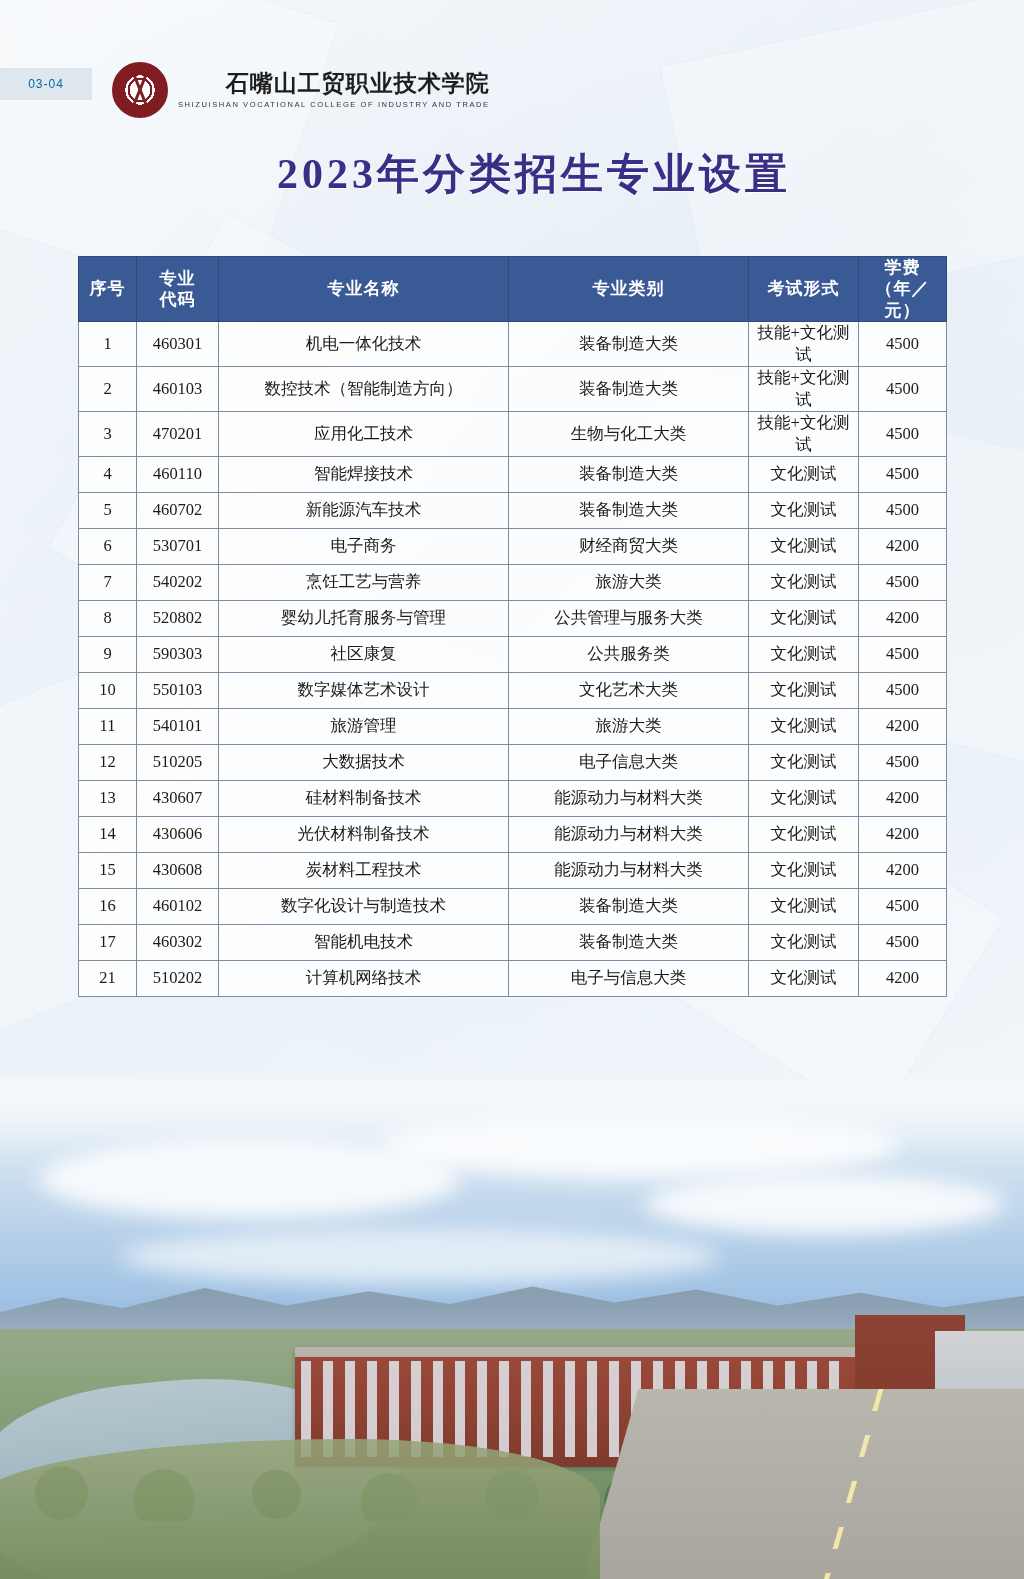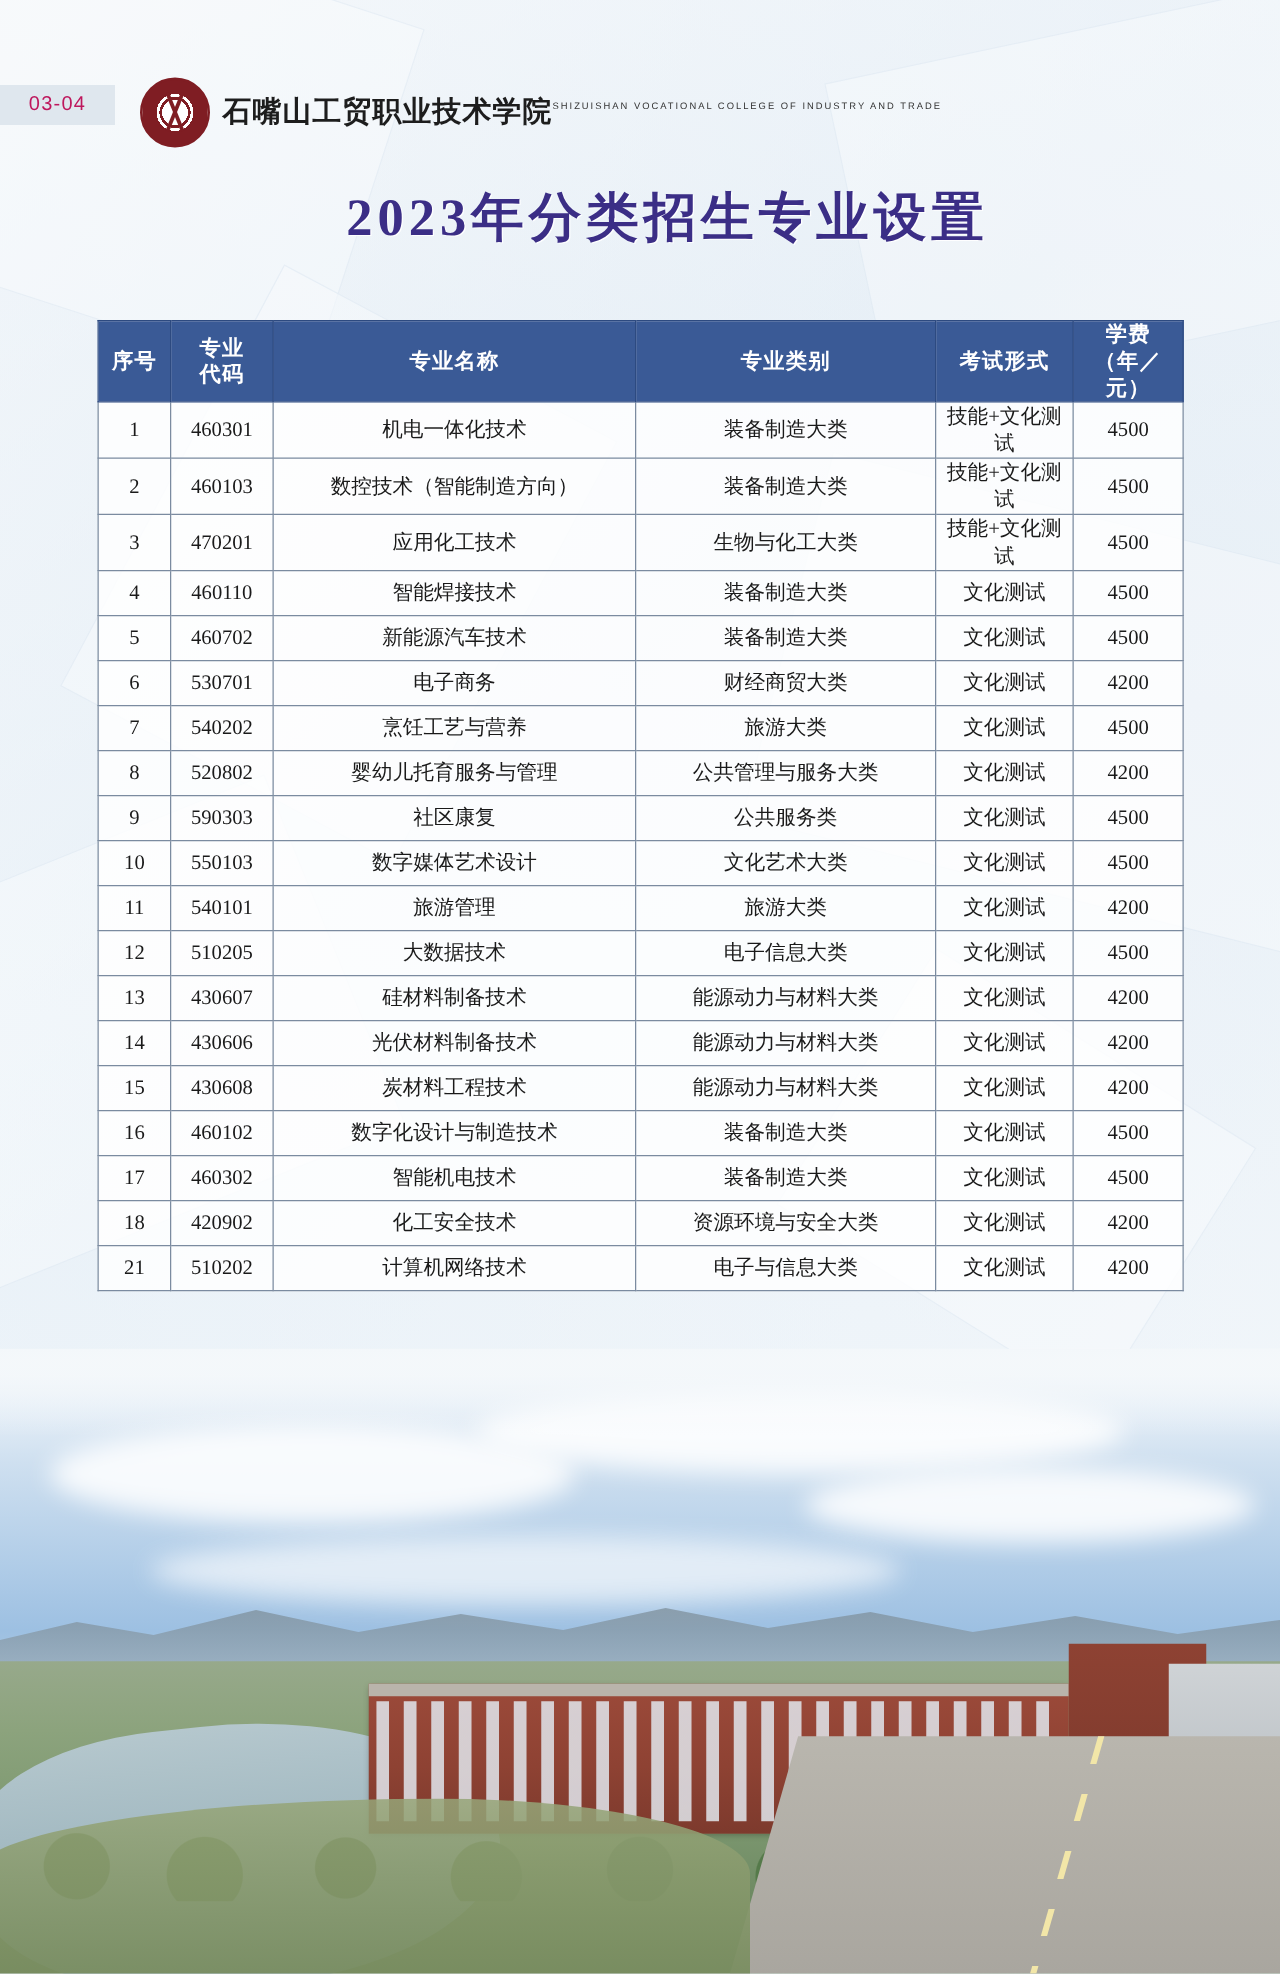--- a/index.html
+++ b/index.html
@@ -44,23 +44,23 @@
   .f6 { width: 300px; height: 240px; right: 60px; top: 820px; transform: rotate(32deg); background: rgba(236,244,251,0.5); }
 
   
   .page-tag {
     position: absolute;
     left: 0;
     top: 68px;
     width: 92px;
     height: 32px;
     background: #dfe7ee;
-    color: #be185d;
+    color: #0369a1;
     font-family: "Liberation Sans", sans-serif;
-    font-size: 16px;
+    font-size: 12px;
     letter-spacing: 1px;
     display: flex;
     align-items: center;
     justify-content: center;
   }
   .brand {
     position: absolute;
     left: 112px;
     top: 62px;
     display: flex;
@@ -91,21 +91,21 @@
   .brand-logo::after {
     content: "";
     position: absolute;
     left: 50%;
     top: 18%;
     width: 3px;
     height: 64%;
     background: #7f1d23;
     transform: translateX(-50%) rotate(-22deg);
   }
-  .brand-text { display: flex; justify-content: center; }
+  .brand-text { display: flex; flex-direction: column; justify-content: center; text-align: right; }
   .brand-cn {
     font-size: 23px;
     color: #1d1d1d;
     letter-spacing: 1px;
     line-height: 1.15;
     font-weight: 600;
     white-space: nowrap;
   }
   .brand-en {
     font-family: Liberation Sans, sans-serif;
@@ -506,28 +506,20 @@
           </tr>
         <tr>
             <td>17</td>
             <td>460302</td>
             <td>智能机电技术</td>
             <td>装备制造大类</td>
             <td>文化测试</td>
             <td>4500</td>
           </tr>
         <tr>
-            <td>18</td>
-            <td>420902</td>
-            <td>化工安全技术</td>
-            <td>资源环境与安全大类</td>
-            <td>文化测试</td>
-            <td>4200</td>
-          </tr>
-        <tr>
             <td>21</td>
             <td>510202</td>
             <td>计算机网络技术</td>
             <td>电子与信息大类</td>
             <td>文化测试</td>
             <td>4200</td>
           </tr>
       </tbody>
     </table>
   </div>

